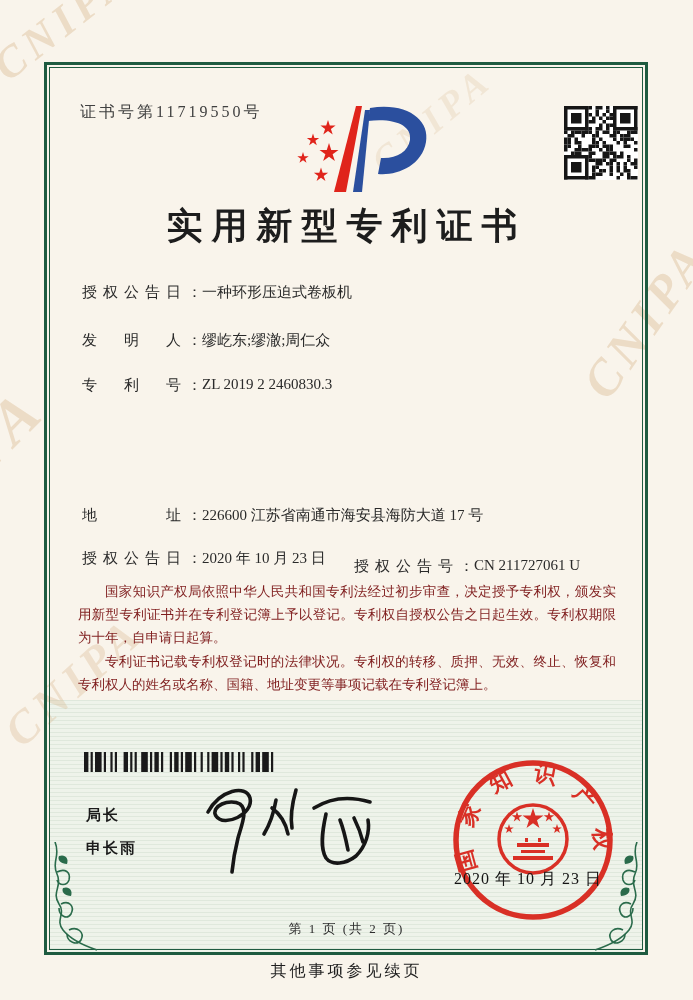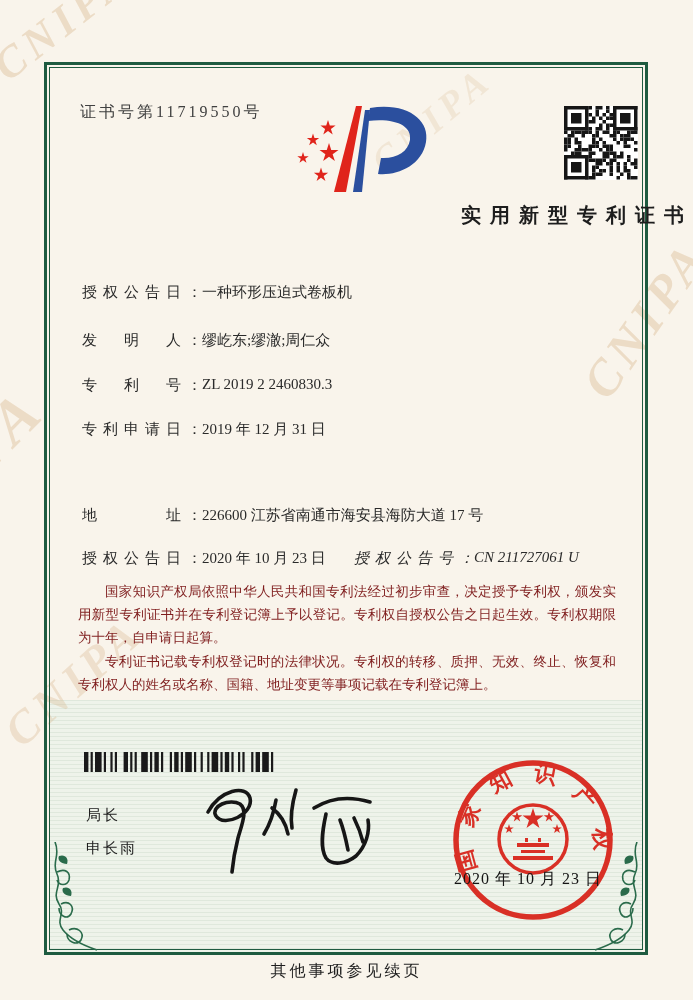--- a/index.html
+++ b/index.html
@@ -35,41 +35,41 @@
   .band{
     position:absolute;left:50px;top:700px;width:592px;height:252px;
     background:repeating-linear-gradient(180deg,#dfe8dc 0 1px,#eef3ea 1px 4px);
     z-index:0;
   }
   .abs{position:absolute;z-index:3;}
   .cert-no{
     left:80px;top:102px;font-size:16px;letter-spacing:3px;color:#404040;
   }
   .title{
-    left:0;right:0;top:202px;text-align:right;
-    font-size:20px;font-weight:700;letter-spacing:9px;color:#1d1d1d;
+    left:0;right:0;top:202px;text-align:center;
+    font-size:36px;font-weight:700;letter-spacing:9px;color:#1d1d1d;
   }
   .row{
     left:82px;width:545px;font-size:15px;color:#2a2a2a;white-space:nowrap;
   }
   .lbl{
     display:inline-block;width:120px;
     text-align:justify;text-align-last:justify;
     vertical-align:top;
   }
   .val{}
-  .pair2{position:absolute;left:272px;top:0;font-style:italic;}
+  .pair2{position:absolute;left:272px;top:8px;}
   .paras{
     left:78px;top:580px;width:538px;z-index:3;
     font-size:13.5px;line-height:1.72;color:#7f1d1d;text-align:justify;
   }
   .paras p{margin:0;text-indent:2em;}
   .director{
     font-family:"Liberation Sans","DejaVu Sans",sans-serif;
-    font-weight:400;font-size:15px;color:#1c1c1c;letter-spacing:2px;z-index:4;
+    font-weight:700;font-size:15px;color:#1c1c1c;letter-spacing:2px;z-index:4;
   }
   .seal-wrap{left:450px;top:757px;width:166px;height:166px;z-index:3;opacity:.95;}
   .seal-date{
     left:428px;top:869px;width:200px;text-align:center;
     font-size:16px;color:#141414;letter-spacing:1px;z-index:5;
   }
   .page-info{
     left:0;right:0;top:920px;text-align:center;
     font-size:13px;color:#2e2e2e;letter-spacing:2px;z-index:3;
   }
@@ -291,23 +291,20 @@
 
   <div class="abs row" style="top:283px">
     <span class="lbl">授权公告日：</span><span class="val">一种环形压迫式卷板机</span>
   </div>
   <div class="abs row" style="top:331px">
     <span class="lbl">发　明　人：</span><span class="val">缪屹东;缪澈;周仁众</span>
   </div>
   <div class="abs row" style="top:376px">
     <span class="lbl">专　利　号：</span><span class="val">ZL 2019 2 2460830.3</span>
   </div>
-  <div class="abs row" style="top:420px">
-    <span class="lbl">专利申请日：</span><span class="val">2019 年 12 月 31 日</span>
-  </div>
   <div class="abs row" style="top:506px">
     <span class="lbl">地　　　址：</span><span class="val">226600 江苏省南通市海安县海防大道 17 号</span>
   </div>
 
   <div class="abs row" style="top:549px">
     <span>
       <span class="lbl">授权公告日：</span><span class="val">2020 年 10 月 23 日</span>
     </span>
     <span class="pair2">
       <span class="lbl">授权公告号：</span><span class="val">CN 211727061 U</span>
@@ -414,15 +411,16 @@
         <path d="M44,0 C38,14 48,20 42,32 C36,44 48,50 40,62 C33,72 44,78 36,88 C28,98 14,104 2,108"></path>
         <path d="M42,30 C34,26 28,30 30,38 C32,44 40,44 42,38"></path>
         <path d="M38,62 C30,58 24,64 28,72 C32,78 40,74 40,66"></path>
         <path d="M30,88 C22,84 14,90 18,98 C22,104 32,100 32,92"></path>
       </g>
       <path d="M40,14 C34,12 30,16 32,22 C38,22 42,18 40,14" fill="#2a6b4b"></path>
       <path d="M36,46 C30,44 26,48 28,54 C34,54 38,50 36,46" fill="#2a6b4b"></path>
     </svg>
   </div>
 
+  <div class="abs page-info">第 1 页 (共 2 页)</div>
   <div class="abs footer-note">其他事项参见续页</div>
 
 </div>
 
 </body></html>

